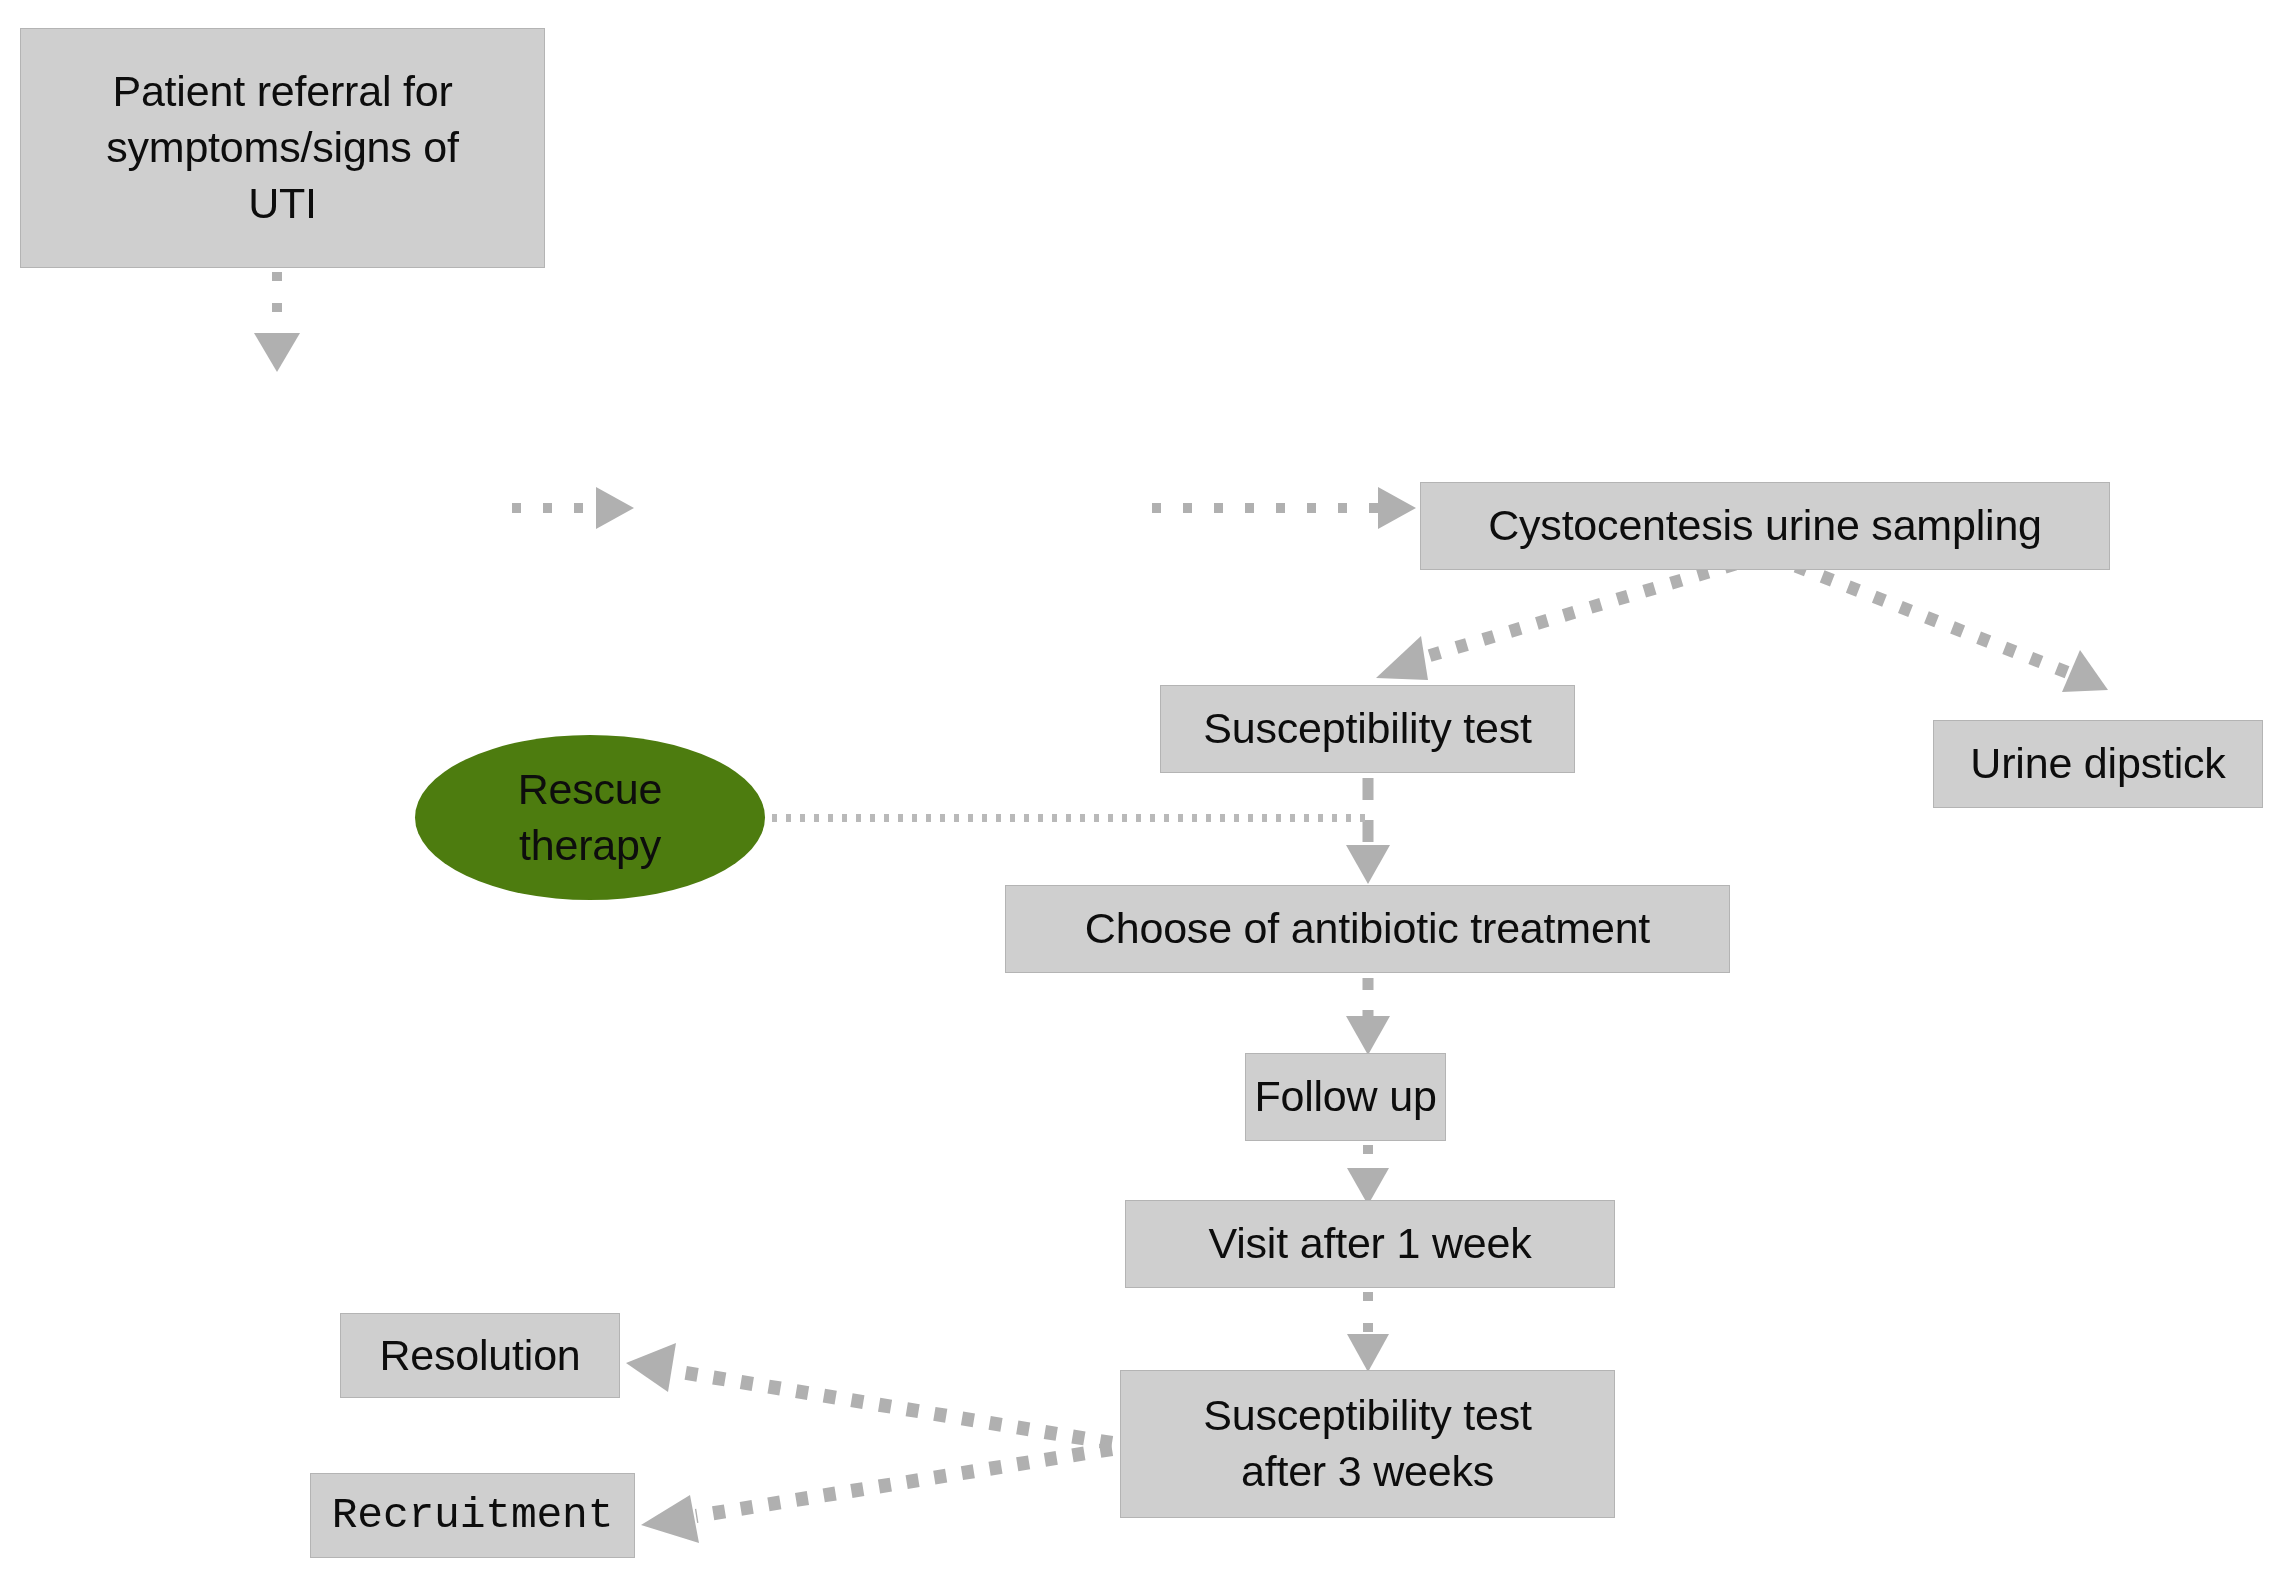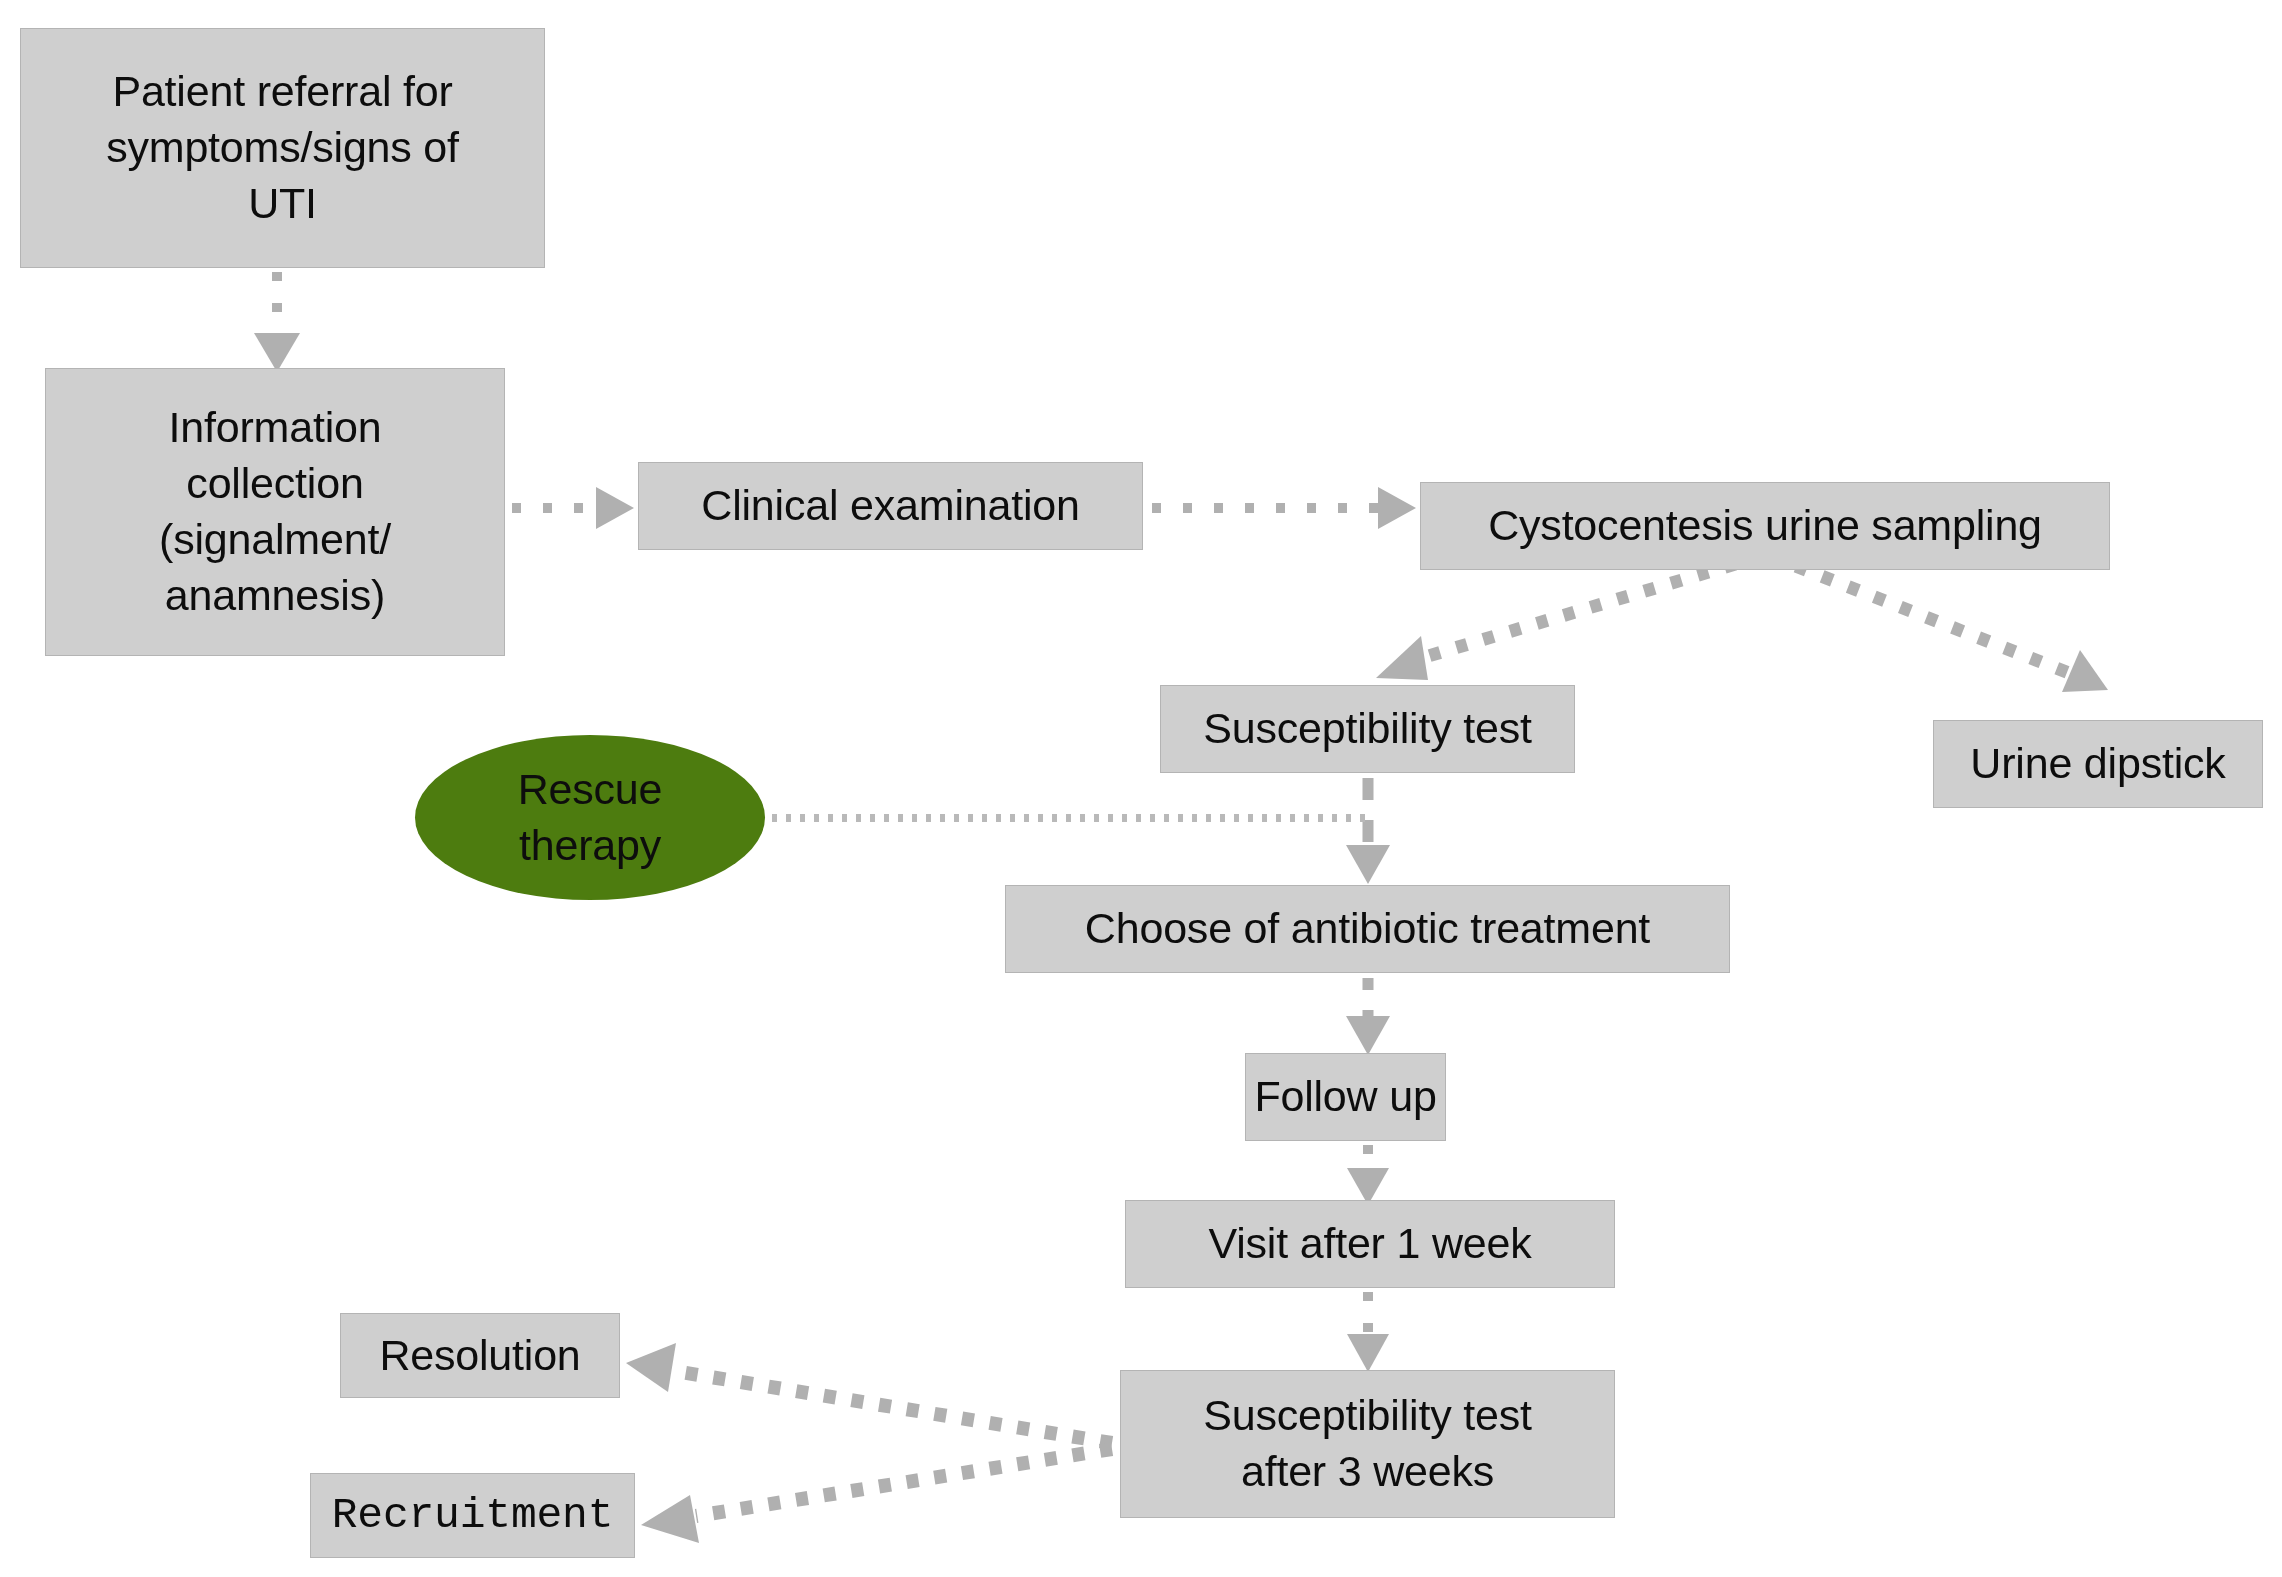--- a/index.html
+++ b/index.html
@@ -119,30 +119,21 @@
     </g>
 
   </svg>
 
   <div class="node" style="left:20px; top:28px; width:525px; height:240px;">
     <span class="lbl">Patient referral for
 symptoms/signs of
 UTI</span>
   </div>
 
-  <div class="node" style="left:45px; top:368px; width:460px; height:288px;">
-    <span class="lbl">Information
-collection
-(signalment/
-anamnesis)</span>
-  </div>
 
-  <div class="node" style="left:638px; top:462px; width:505px; height:88px;">
-    <span class="lbl">Clinical examination</span>
-  </div>
 
   <div class="node" style="left:1420px; top:462px; width:690px; height:88px;margin-top:20px;">
     <span class="lbl">Cystocentesis urine sampling</span>
   </div>
 
   <div class="node" style="left:1160px; top:685px; width:415px; height:88px;">
     <span class="lbl">Susceptibility test</span>
   </div>
 
   <div class="node" style="left:1933px; top:700px; width:330px; height:88px;margin-top:20px;">

